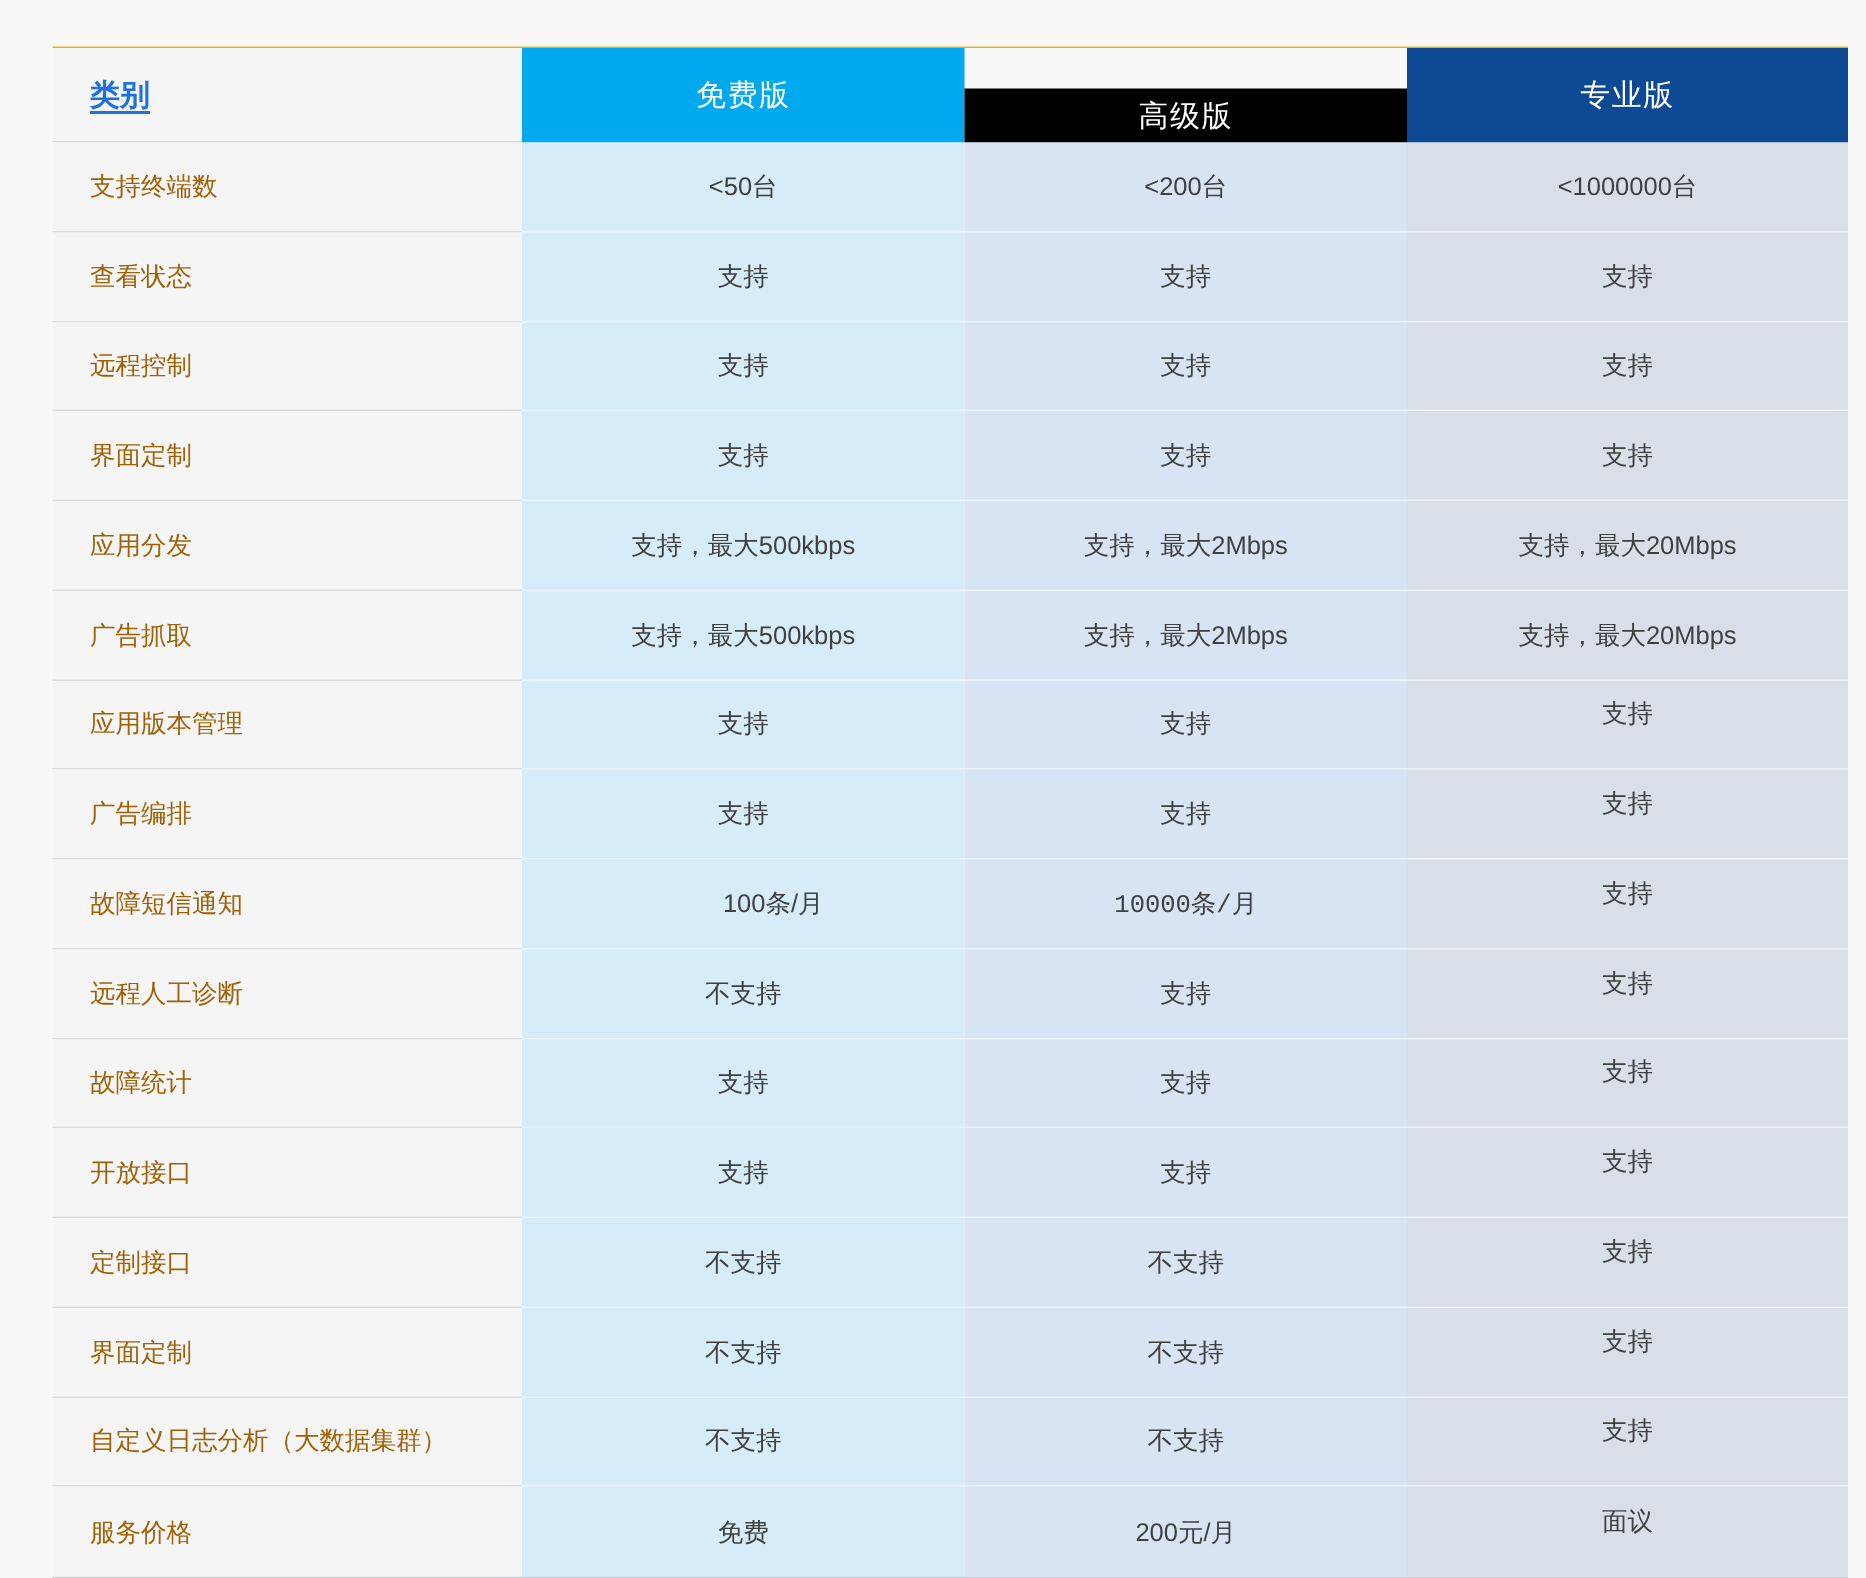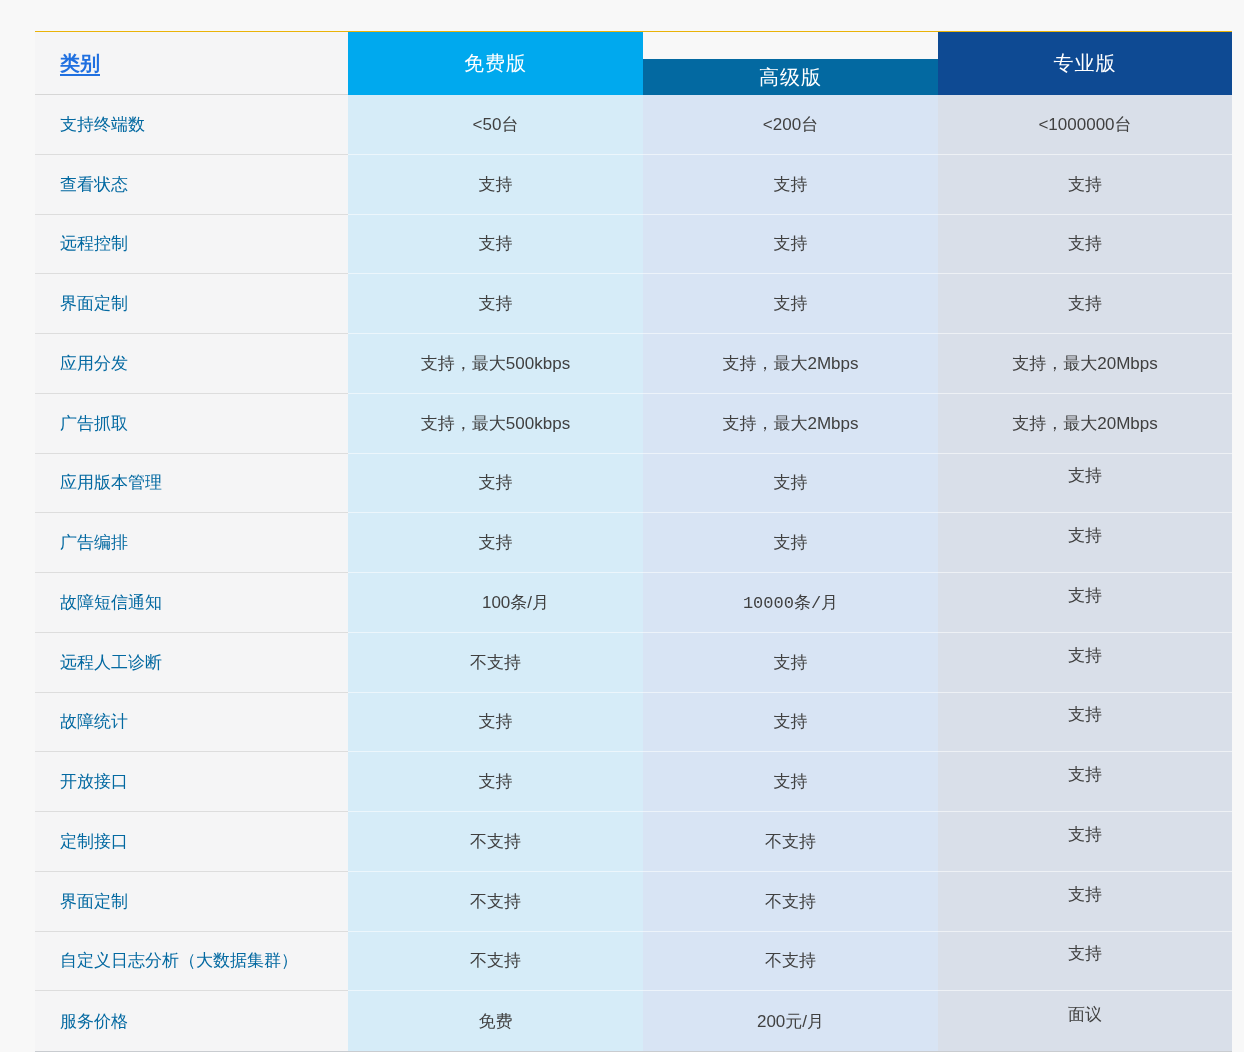--- a/index.html
+++ b/index.html
@@ -24,36 +24,36 @@
   .header-row .c0{border-bottom:1px solid #d6d6d6;}
   .row .c0{border-bottom:1px solid #dddddd;}
   .row .c1,.row .c2,.row .c3{border-bottom:1px solid rgba(255,255,255,0.55);}
   .row:last-child .cell{border-bottom:none;align-items:center;}
   .cat-head .txt{
     font-size:20px;font-weight:bold;color:#2070e0;
     text-decoration:underline;text-underline-offset:4px;
   }
   .plan-head{justify-content:center;}
   .plan-head .txt{font-size:20px;color:#ffffff;letter-spacing:1px;}
-  .row .c0 .txt{font-size:17px;color:#0369a1;}
+  .row .c0 .txt{font-size:17px;color:#a16207;}
   .row .txt{font-size:17px;color:#404040;}
   .cell.raised .txt{transform:translateY(-7px);}
 </style>
 </head>
 <body>
 
 <div class="table">
   <div class="header-row">
     <div class="cell c0 cat-head">
       <span class="txt">类别</span>
     </div>
     <div class="cell c1 plan-head" style="background: rgb(0, 169, 238);">
       <span class="txt">免费版</span>
     </div>
-    <div class="cell c2 plan-head" style="background: #0369a1; margin-top: 27px;">
+    <div class="cell c2 plan-head" style="background: #000000; margin-top: 27px;">
       <span class="txt">高级版</span>
     </div>
     <div class="cell c3 plan-head" style="background: rgb(14, 74, 147);">
       <span class="txt">专业版</span>
     </div>
   </div>
   <div id="table-body">
   <div class="row">
     <div class="cell c0">
       <span class="txt">支持终端数</span>

